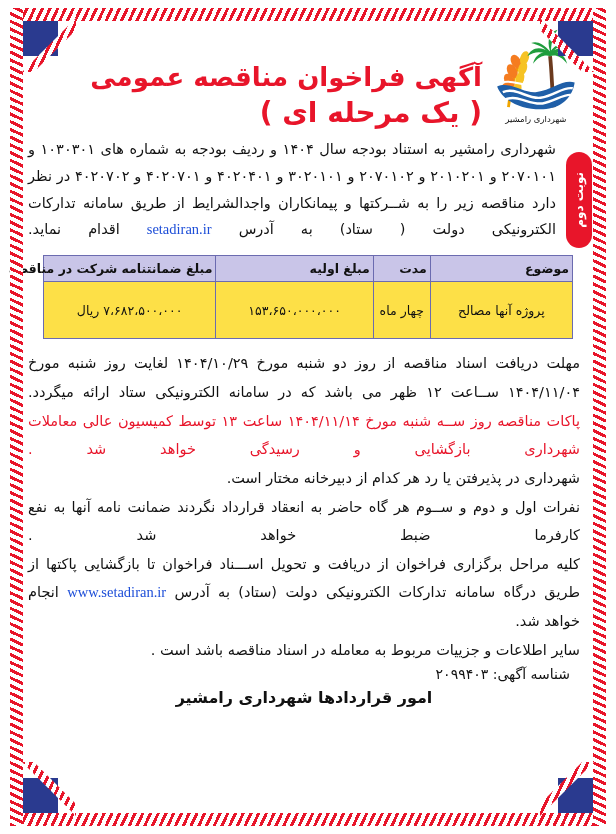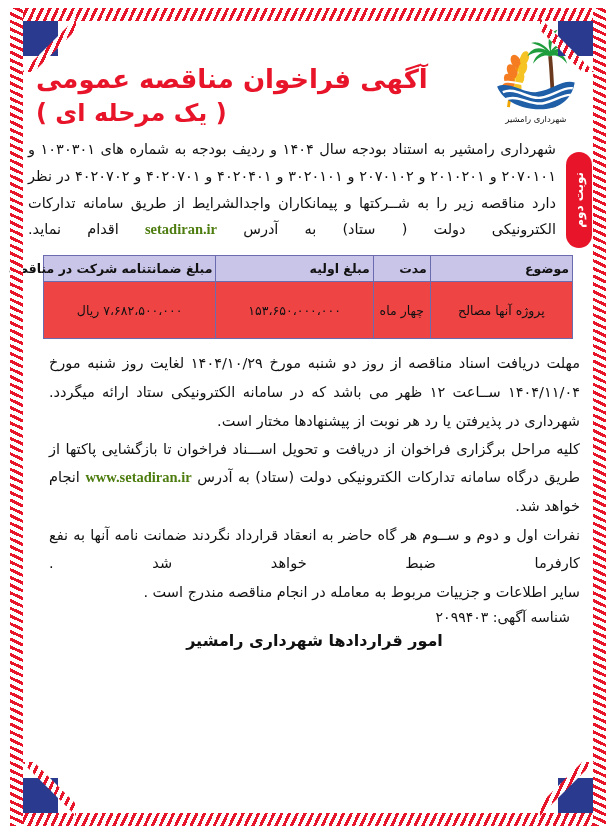--- a/index.html
+++ b/index.html
@@ -96,34 +96,34 @@
     box-sizing: border-box;
   }
   .logo {
     width: 104px;
     height: 104px;
     flex: 0 0 104px;
     position: relative;
   }
   .title-block {
     flex: 1 1 auto;
-    text-align: left;
+    text-align: right;
     padding-left: 6px;
     margin-top: 40px;
   }
   .title-main {
     color: #e8152a;
     font-size: 26px;
     font-weight: bold;
     line-height: 1.25;
     letter-spacing: 0;
   }
   .title-sub {
     color: #e8152a;
-    font-size: 24px;
+    font-size: 28px;
     font-weight: bold;
     line-height: 1.3;
     margin-top: 2px;
   }
 
   
   .ribbon {
     position: absolute;
     right: -2px;
     top: 130px;
@@ -150,23 +150,23 @@
   .intro {
     font-size: 14.5px;
     line-height: 1.85;
     color: #111111;
     text-align: justify;
     text-align-last: justify;
     padding: 6px 34px 4px 2px;
     box-sizing: border-box;
   }
   .url-red {
-    color: #4d7c0f;
+    color: #1d4ed8;
     font-family: "Liberation Serif", "DejaVu Serif", serif;
-    font-weight: bold;
+    font-weight: normal;
     direction: ltr;
     unicode-bidi: embed;
     display: inline-block;
   }
 
   
   .tender-table {
     width: 94%;
     margin: 8px auto 10px auto;
     border-collapse: collapse;
@@ -177,39 +177,38 @@
     background: #c9c5e8;
     border: 1.5px solid #6b6bb0;
     font-size: 12.5px;
     font-weight: bold;
     color: #111111;
     padding: 5px 3px;
     text-align: right;
     white-space: nowrap;
   }
   .tender-table td {
-    background: #ef4444;
+    background: #fde047;
     border: 1.5px solid #6b6bb0;
     font-size: 12.5px;
     color: #111111;
     padding: 9px 4px;
     text-align: center;
     height: 38px;
     vertical-align: middle;
   }
   .col-subject  { width: 27%; }
   .col-duration { width: 10%; margin-top: 36px; }
   .col-initial  { width: 30%; margin-top: 28px; }
   .col-guarantee{ width: 33%; }
 
   
   .body-text {
     padding: 0 10px 0 2px;
     box-sizing: border-box;
-    margin-left: 21px;
   }
   .para {
     font-size: 14.5px;
     line-height: 1.95;
     color: #111111;
     text-align: justify;
     text-align-last: justify;
     margin: 0 0 1px 0;
   }
   .para.red {
@@ -357,33 +356,34 @@
           <td>۷،۶۸۲،۵۰۰،۰۰۰ ریال</td>
         </tr>
       </tbody>
     </table>
 
     <div class="body-text">
 
       <p class="para">مهلت دریافت اسناد مناقصه از روز دو شنبه مورخ ۱۴۰۴/۱۰/۲۹  لغایت روز شنبه مورخ ۱۴۰۴/۱۱/۰۴ ســاعت ۱۲ ظهر می باشد که در سامانه الکترونیکی ستاد ارائه میگردد.</p>
 
 
-
-      <p class="para-plain">شهرداری در پذیرفتن یا رد هر نوبت از پیشنهادها مختار است.</p>
+      <p class="para red">پاکات مناقصه روز ســه شنبه مورخ  ۱۴۰۴/۱۱/۱۴ ساعت ۱۳ توسط کمیسیون عالی معاملات شهرداری بازگشایی و رسیدگی خواهد شد .</p>
+
+      <p class="para-plain">شهرداری در پذیرفتن یا رد هر کدام از دبیرخانه مختار است.</p>
+
+      <p class="para">نفرات اول و دوم و ســوم هر گاه حاضر به انعقاد قرارداد نگردند ضمانت نامه آنها به نفع کارفرما ضبط خواهد شد .</p>
 
       <p class="para last-right">
         <span>کلیه مراحل برگزاری فراخوان از دریافت و تحویل اســـناد فراخوان تا بازگشایی پاکتها از طریق درگاه سامانه تدارکات الکترونیکی دولت (ستاد) به آدرس</span>
         <span class="url-red">www.setadiran.ir</span>
         <span>انجام خواهد شد.</span>
       </p>
 
-      <p class="para">نفرات اول و دوم و ســوم هر گاه حاضر به انعقاد قرارداد نگردند ضمانت نامه آنها به نفع کارفرما ضبط خواهد شد .</p>
-
-
-      <p class="para-plain">سایر اطلاعات و جزییات مربوط به معامله در انجام مناقصه مندرج است .</p>
+
+      <p class="para-plain">سایر اطلاعات و جزییات مربوط به معامله در اسناد مناقصه باشد است .</p>
 
       <div class="announce-id">
         <span>شناسه آگهی:</span>
         <span>۲۰۹۹۴۰۳</span>
       </div>
 
       <div class="footer-sign">امور قراردادها  شهرداری رامشیر</div>
     </div>
 
   </div>

